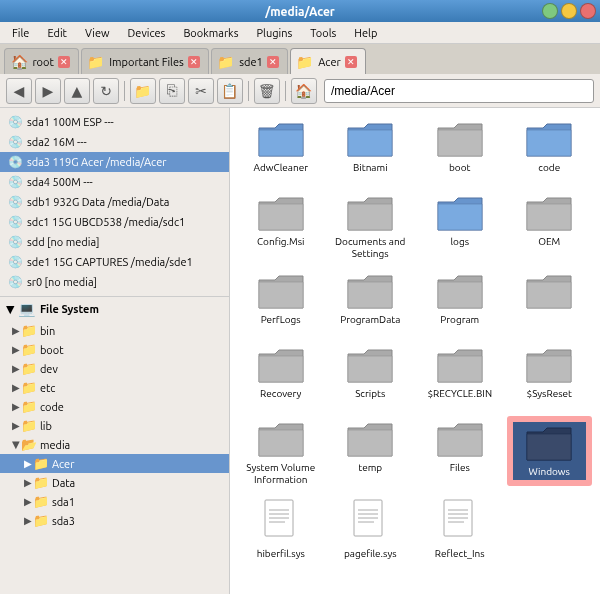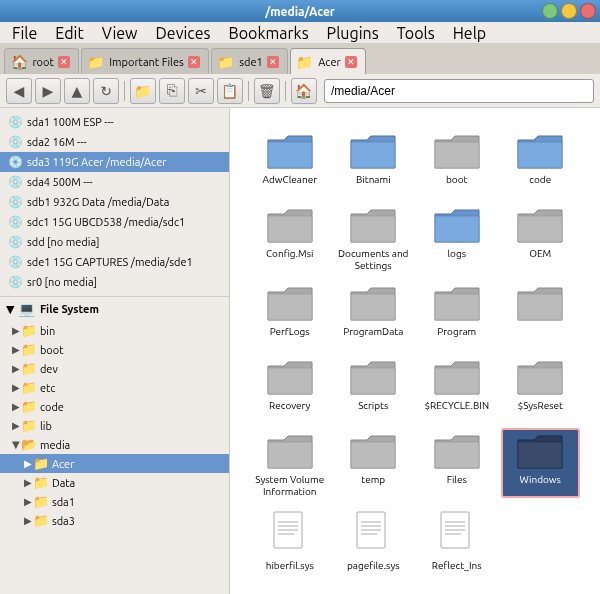--- a/index.html
+++ b/index.html
@@ -48,21 +48,21 @@
       display: flex;
       align-items: center;
       padding: 0 4px;
       border-bottom: 1px solid #ccc;
       gap: 2px;
     }
     .menu-item {
       padding: 2px 8px;
       cursor: pointer;
       border-radius: 3px;
-      font-size: 16px;
+      font-size: 11px;
     }
 
     
     .tab-bar {
       background: #d4d0c8;
       height: 30px;
       display: flex;
       align-items: flex-end;
       padding: 0 4px;
       gap: 2px;
@@ -212,21 +212,21 @@
     .tree-scrollable::-webkit-scrollbar { width: 12px; }
     .tree-scrollable::-webkit-scrollbar-track { background: #d4d0c8; }
     .tree-scrollable::-webkit-scrollbar-thumb { background: #aaa; border: 1px solid #999; }
 
     
     .file-pane {
       flex: 1;
       background: white;
       overflow-y: auto;
       overflow-x: hidden;
-      padding: 20px;
+      padding: 8px;
     }
     .file-pane::-webkit-scrollbar { width: 12px; }
     .file-pane::-webkit-scrollbar-track { background: #d4d0c8; }
     .file-pane::-webkit-scrollbar-thumb { background: #aaa; border: 1px solid #999; }
 
     .files-grid {
       display: grid;
       grid-template-columns: repeat(4, 1fr);
       gap: 4px;
       align-items: start;
@@ -627,21 +627,21 @@
       <div class="file-item">
         <div class="file-folder-icon">
           <svg viewBox="0 0 48 40" xmlns="http://www.w3.org/2000/svg">
             <path d="M2,8 L18,8 L22,4 L46,4 L46,36 L2,36 Z" fill="#aaa" stroke="#888" stroke-width="1"></path>
             <path d="M2,10 L46,10 L46,36 L2,36 Z" fill="#bbb" stroke="#888" stroke-width="0.5"></path>
           </svg>
         </div>
         <span class="file-label">Files</span>
       </div>
 
-      <div class="file-item" style="border: 2px solid #fca5a5; background: #3a5a8a; padding: 2px;">
+      <div class="file-item" style="border: 6px solid #fca5a5; background: #3a5a8a; padding: 2px;">
         <div class="file-folder-icon">
           <svg viewBox="0 0 48 40" xmlns="http://www.w3.org/2000/svg">
             <path d="M2,8 L18,8 L22,4 L46,4 L46,36 L2,36 Z" fill="#2a3a5a" stroke="#1a2a4a" stroke-width="1"></path>
             <path d="M2,10 L46,10 L46,36 L2,36 Z" fill="#3a4a6a" stroke="#1a2a4a" stroke-width="0.5"></path>
           </svg>
         </div>
         <span class="file-label" style="color:white;">Windows</span>
       </div>
 
       <div class="file-item">

